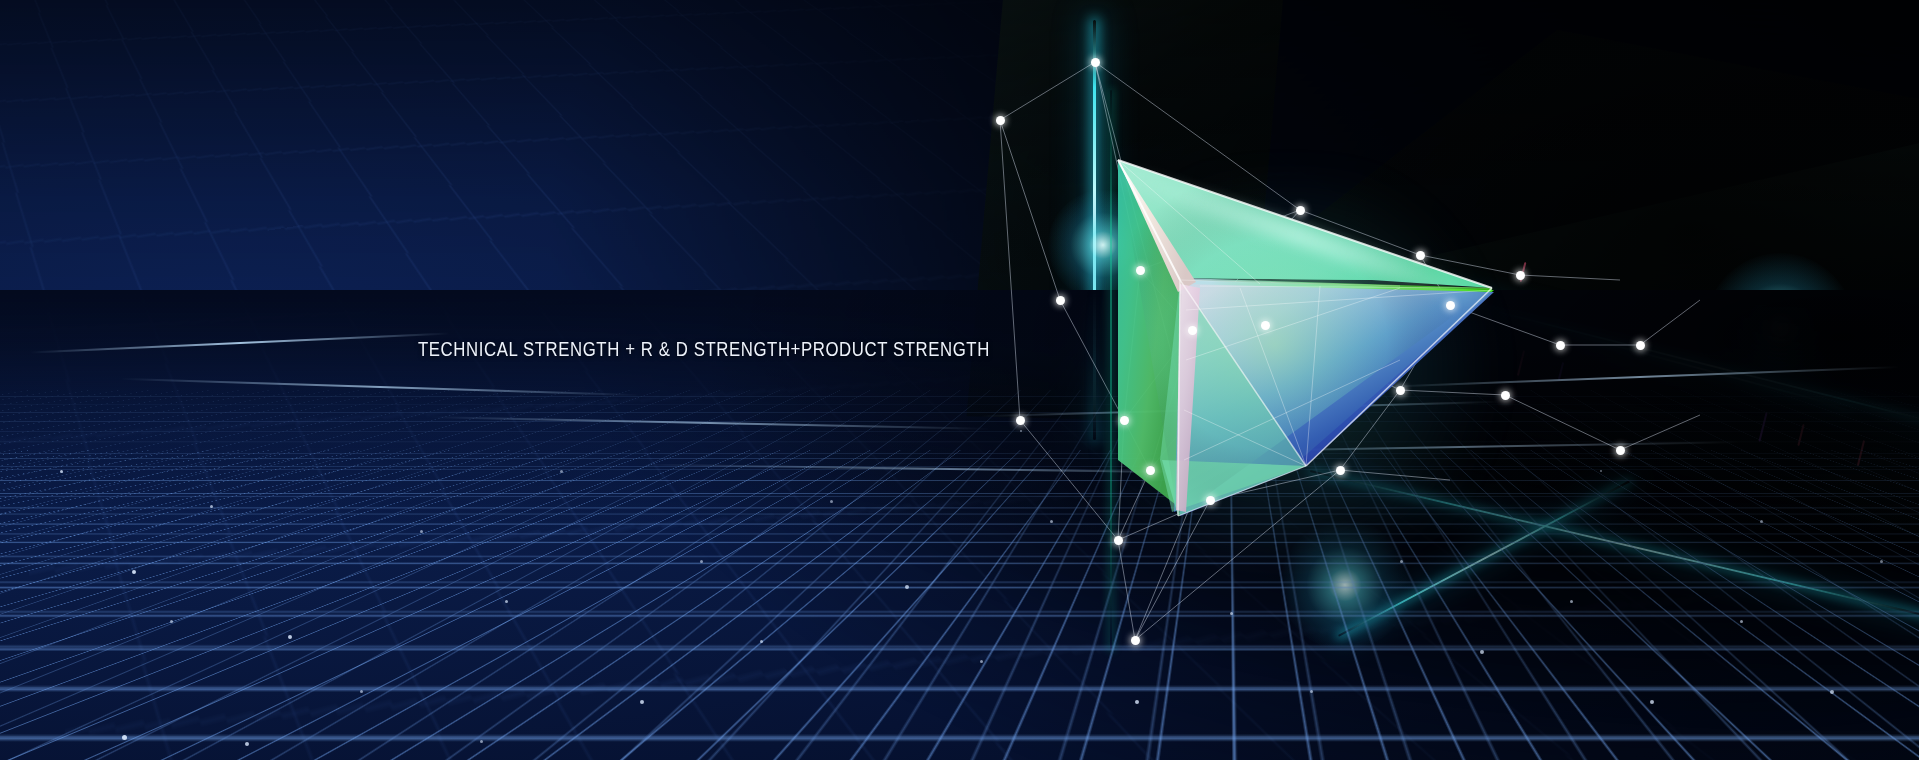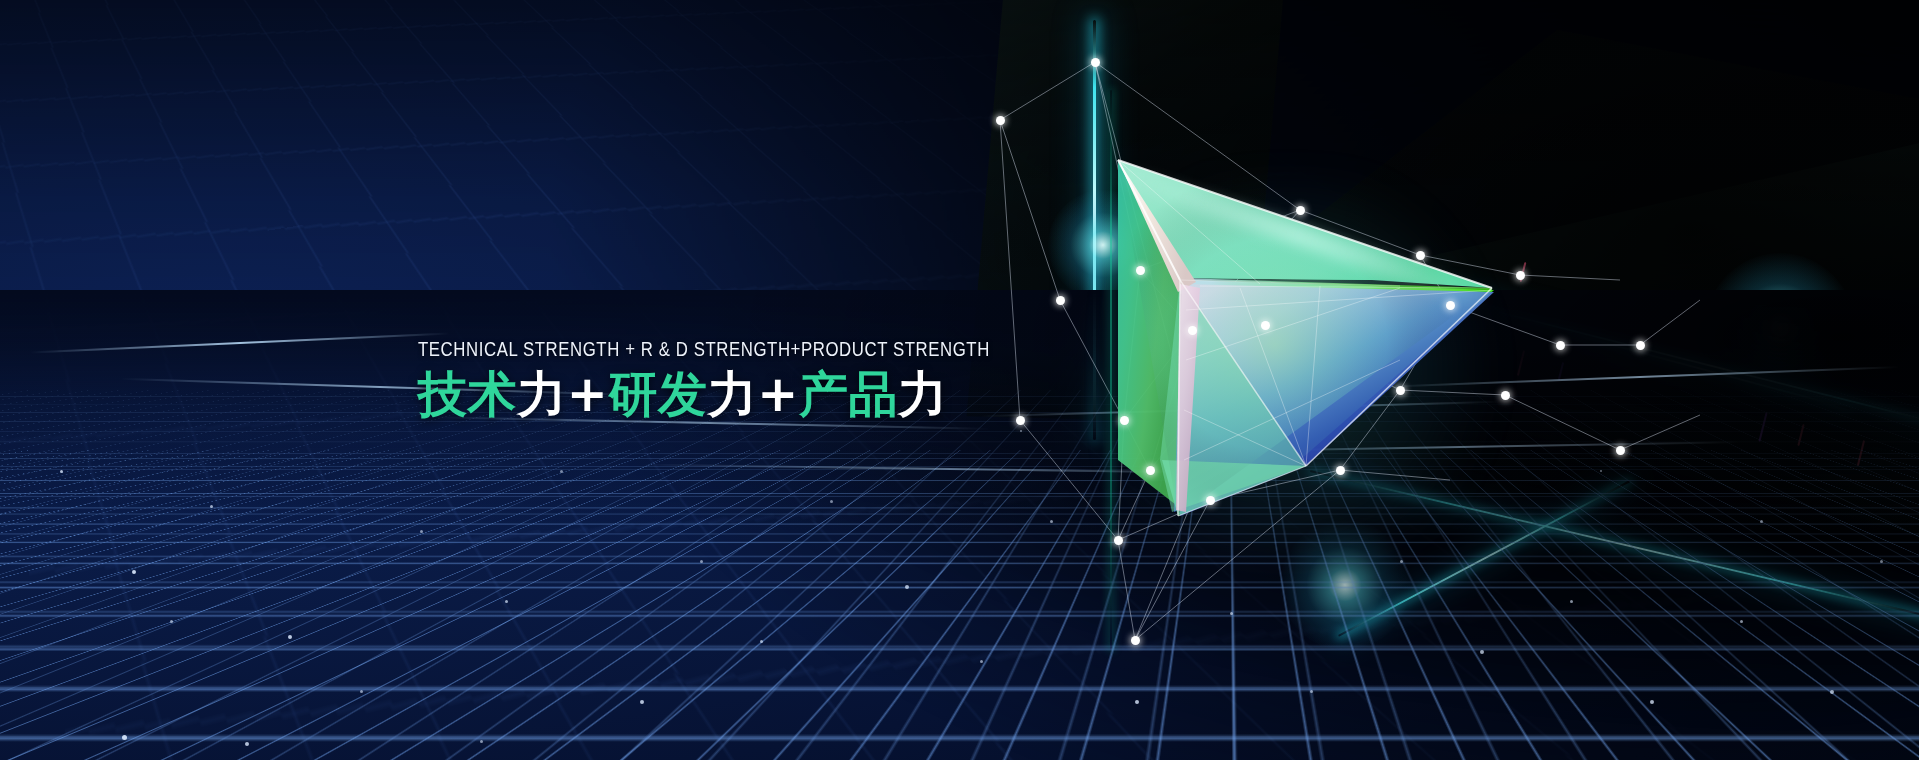--- a/index.html
+++ b/index.html
@@ -422,18 +422,15 @@
     <div class="node" style="left:1505px;top:395px;"></div>
     <div class="node" style="left:1620px;top:450px;"></div>
     <div class="node" style="left:1340px;top:470px;"></div>
     <div class="node" style="left:1000px;top:120px;"></div>
     <div class="node" style="left:1060px;top:300px;"></div>
     <div class="node" style="left:1020px;top:420px;"></div>
   </div>
 
   <div class="copy">
     <div class="eyebrow">TECHNICAL STRENGTH + R &amp; D STRENGTH+PRODUCT STRENGTH</div>
-    <div class="headline">
-      <span class="h-green">技术</span><span class="h-white">力</span><span class="h-white">+</span><span class="h-green">研发</span><span class="h-white">力</span><span class="h-white">+</span><span class="h-green">产品</span><span class="h-white">力</span>
-    </div>
   </div>
 
 </div>
 
 </body></html>

